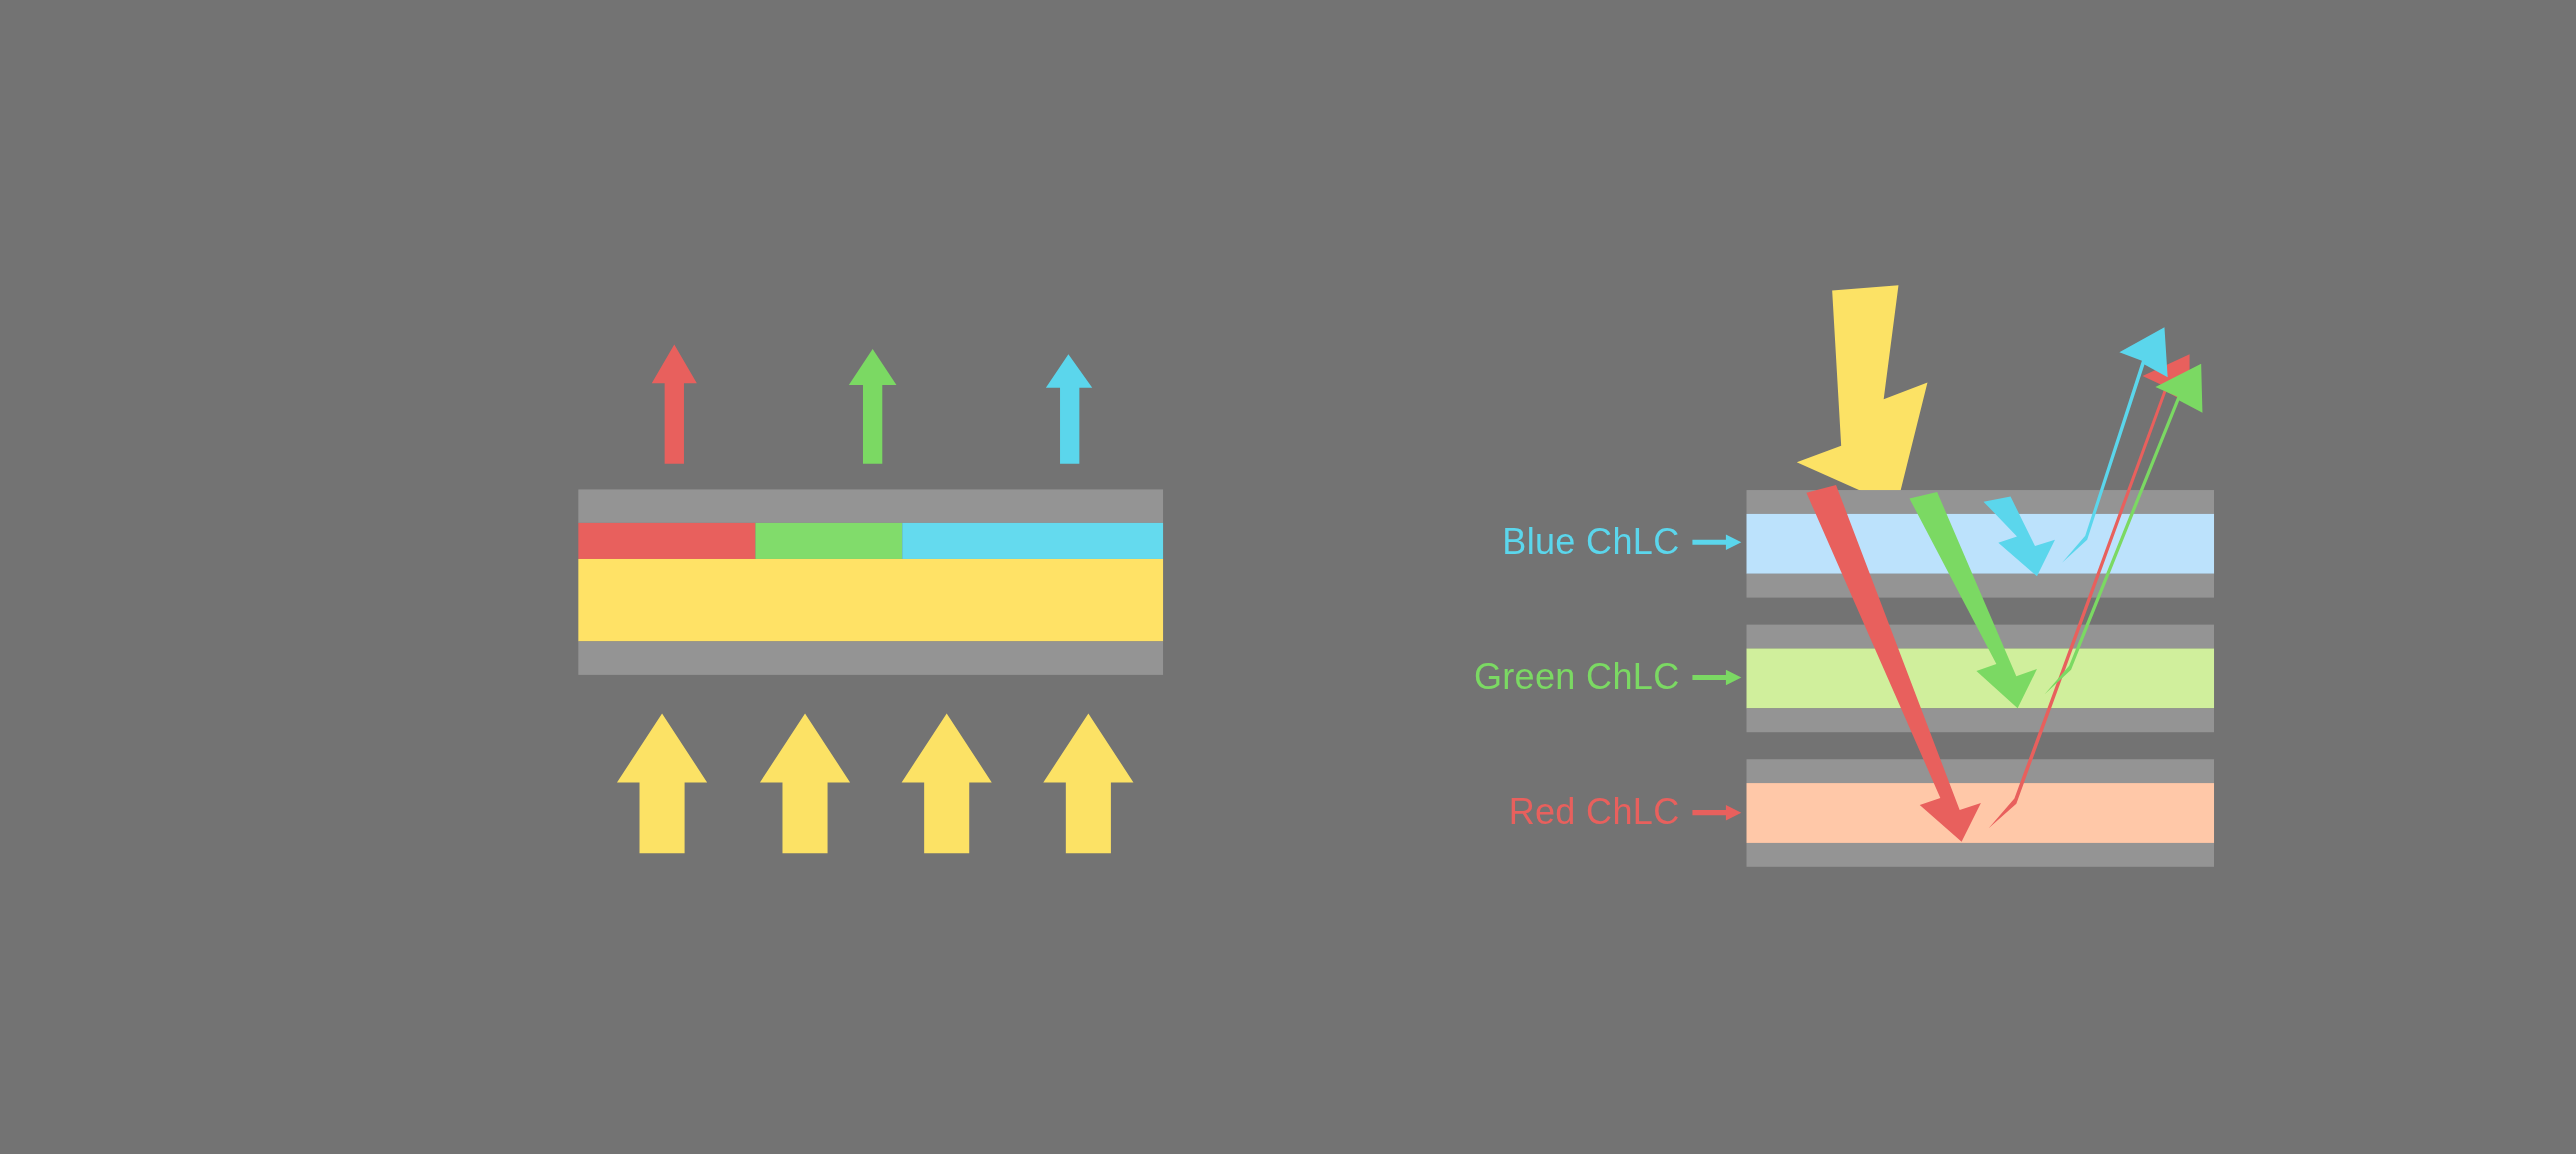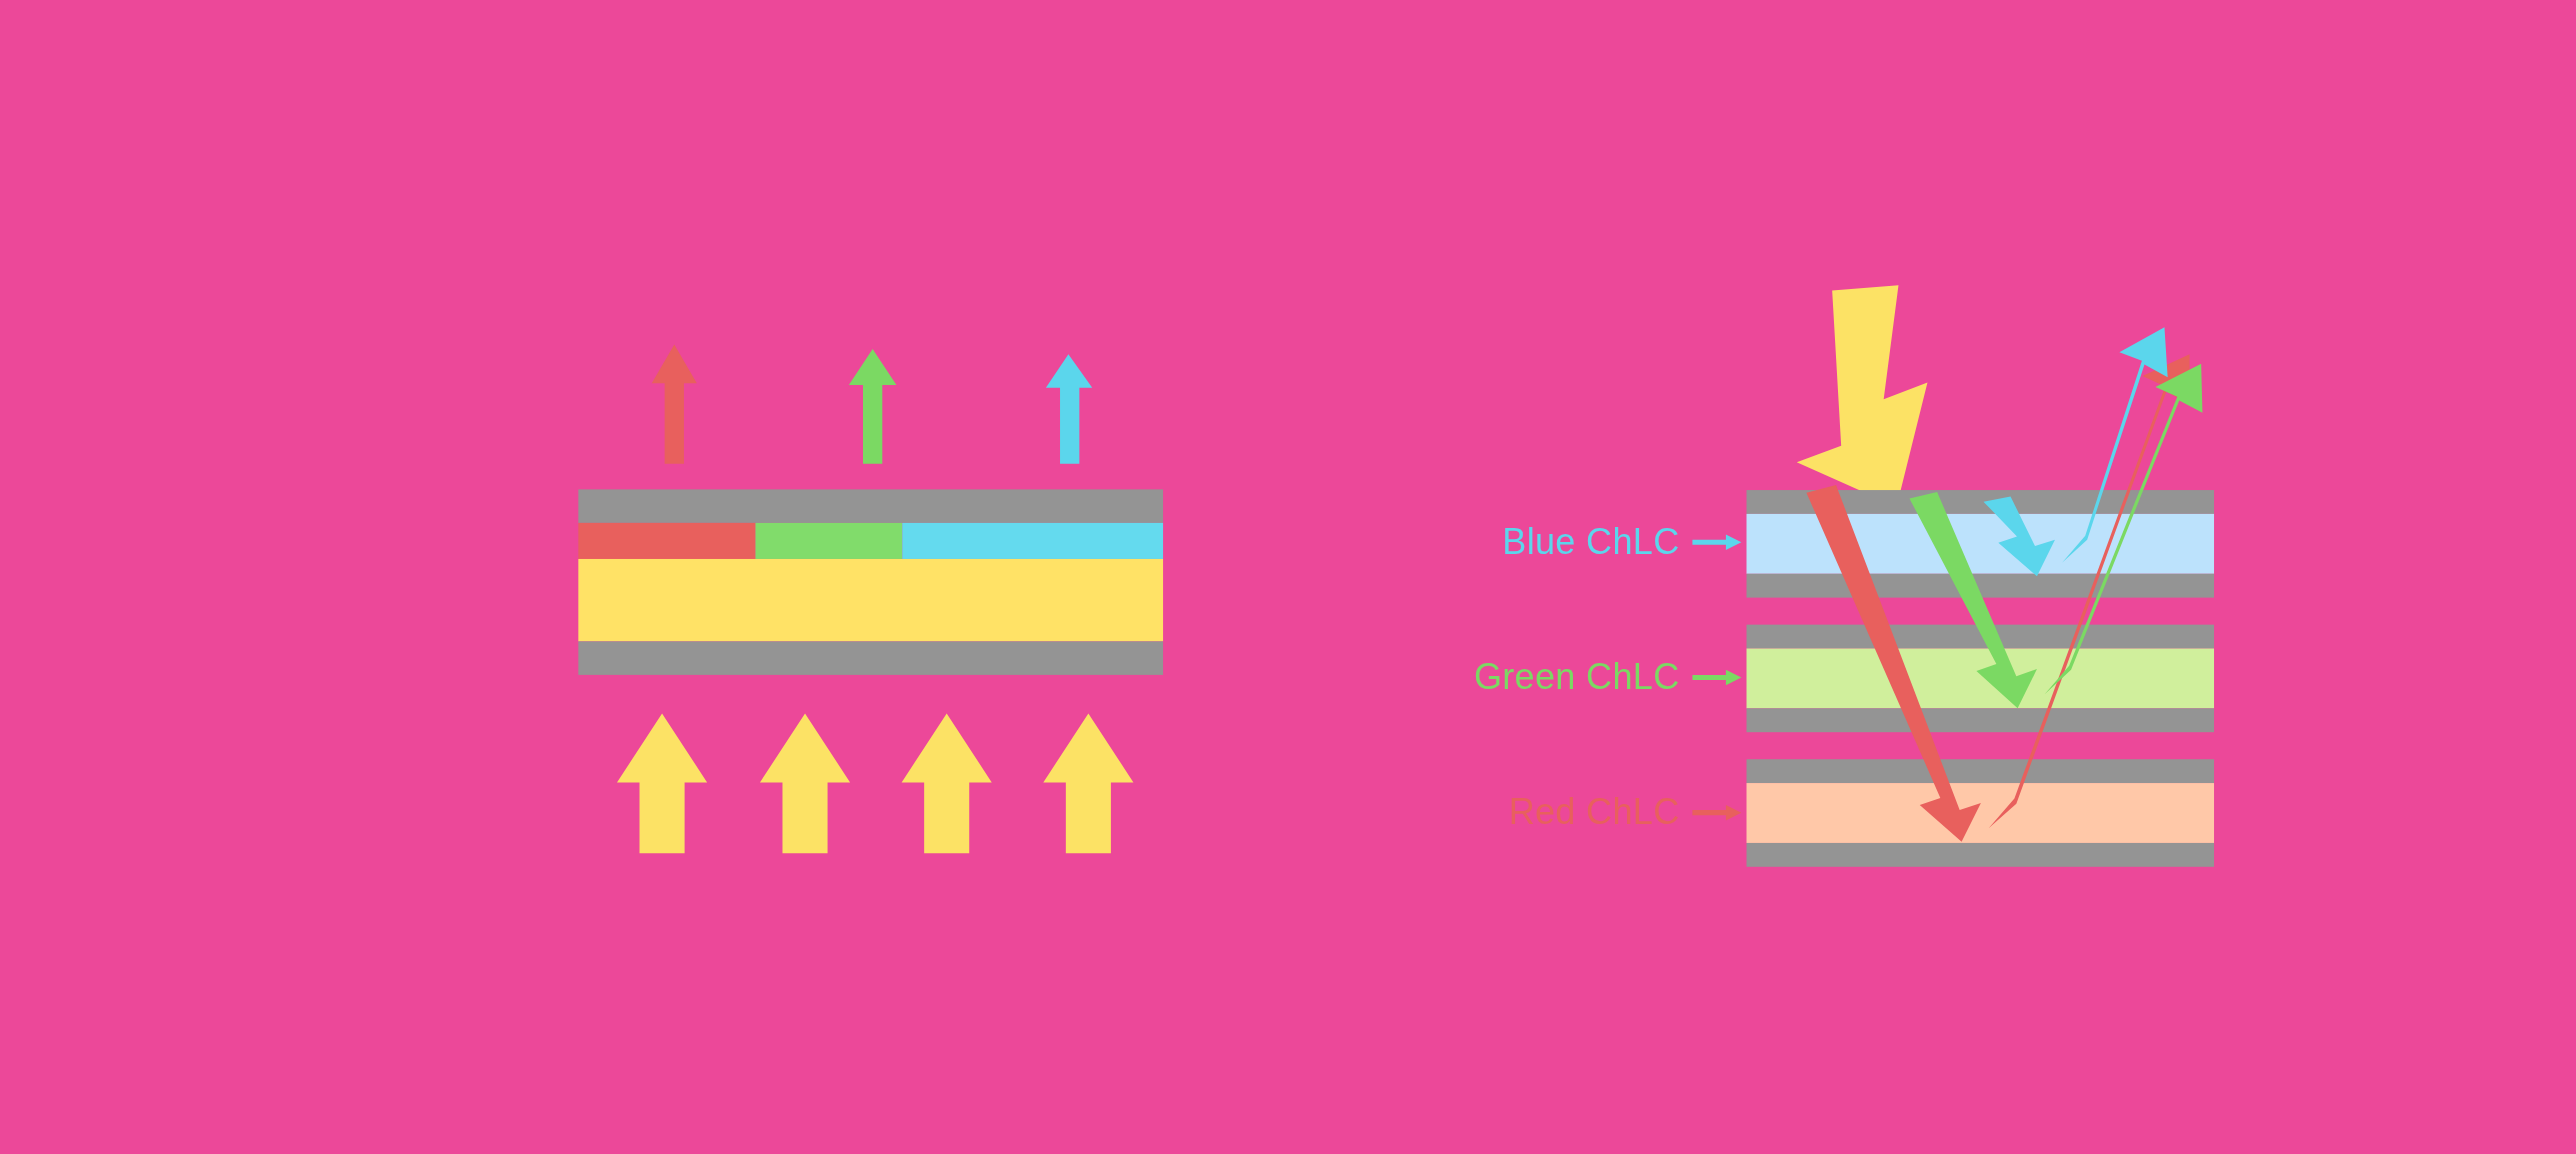--- a/index.html
+++ b/index.html
@@ -11,21 +11,21 @@
   body {
     width: 2576px;
     height: 1154px;
     font-family: "Liberation Sans", sans-serif;
     overflow: hidden;
   }
   #stage {
     position: relative;
     width: 2576px;
     height: 1154px;
-    background: #ec4899;
+    background: #737373;
   }
   #stage > svg {
     position: absolute;
     top: 0;
     left: 0;
     width: 2576px;
     height: 1154px;
     display: block;
   }
   .lbl {

